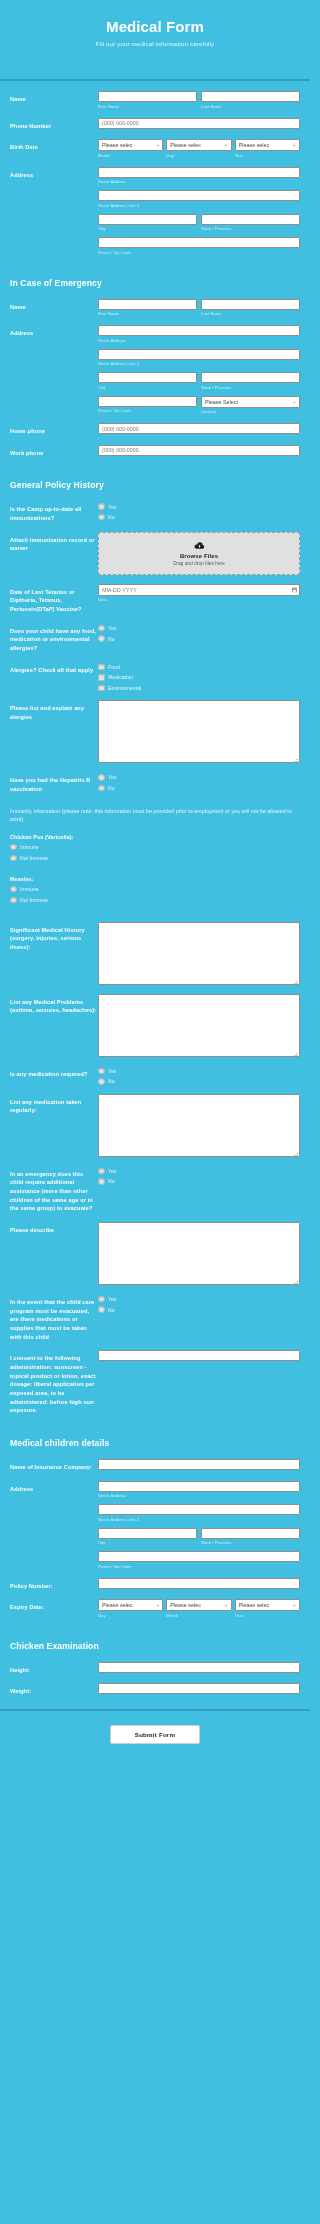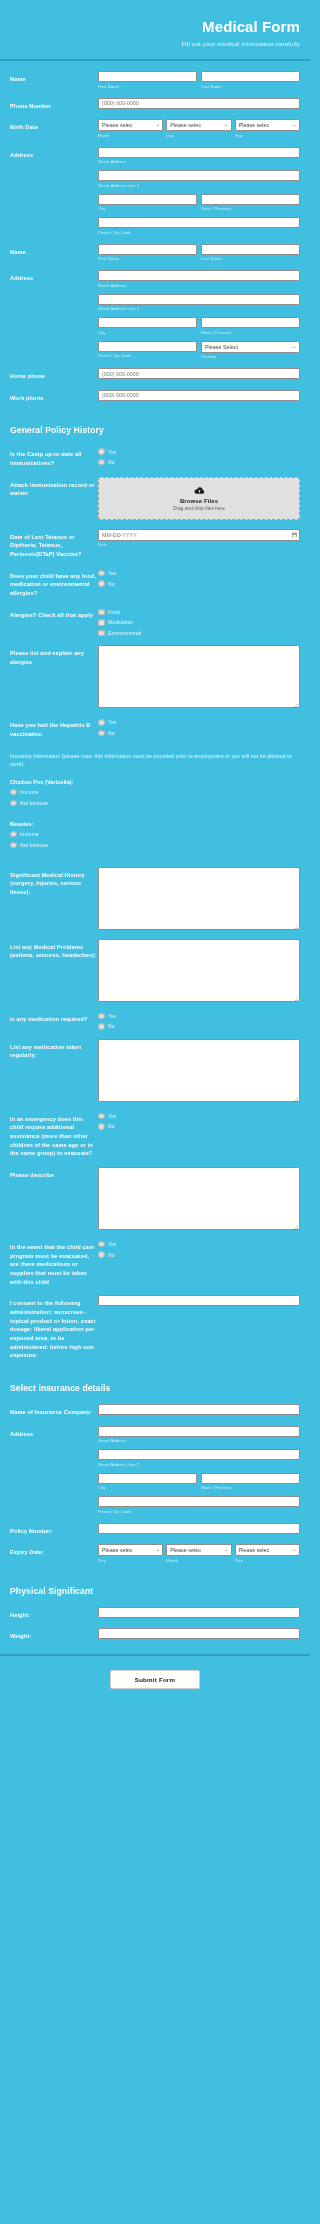--- a/index.html
+++ b/index.html
@@ -8,22 +8,22 @@
     width:310px;
     font-family:"Liberation Sans", sans-serif;
     background:#41bfe0;
     color:#ffffff;
     -webkit-font-smoothing:antialiased;
   }
   .page { width:310px; background:#41bfe0; position:relative; }
 
   
   .header {
-    padding:18px 10px 12px 10px;
-    text-align:right;
+    padding:18px 10px 32px 10px;
+    text-align:center;
     border-bottom:2px solid #2f9fbd;
   }
   .header h1 {
     margin:0 0 5px 0;
     font-size:15px;
     font-weight:bold;
     letter-spacing:.1px;
     color:#ffffff;
   }
   .header .sub {
@@ -328,20 +328,21 @@
             <input class="txt" type="text" style="">
             <span class="hint">State / Province</span>
           </div>
         </div>
         <div style="height:6px"></div>
         <input class="txt" type="text" style="">
         <span class="hint">Postal / Zip Code</span>
       </div>
     </div>
 
+    <div class="section-title">In Case of Emergency</div>
 
     <div class="row">
       <div class="lbl">Name</div>
       <div class="ctl">
         <div class="pair">
           <div>
             <input class="txt" type="text" style="">
             <span class="hint">First Name</span>
           </div>
           <div>
@@ -604,21 +605,21 @@
       </div>
     </div>
 
     <div class="row">
       <div class="lbl">I consent to the following administration: sunscreen - topical product or lotion, exact dosage: liberal application per exposed area, to be administered: before high sun exposure.</div>
       <div class="ctl">
         <input class="txt" type="text" style="">
       </div>
     </div>
 
-    <div class="section-title">Select insurance details</div>
+    <div class="section-title">Medical children details</div>
 
     <div class="row">
       <div class="lbl">Name of Insurance Company:</div>
       <div class="ctl">
         <input class="txt" type="text" style="">
       </div>
     </div>
 
     <div class="row">
       <div class="lbl">Address</div>
@@ -674,21 +675,21 @@
             <div class="sel">
               <span>Please selec</span>
               <span class="cv">⌄</span>
             </div>
             <span class="hint">Year</span>
           </div>
         </div>
       </div>
     </div>
 
-    <div class="section-title">Physical Significant</div>
+    <div class="section-title">Chicken Examination</div>
 
     <div class="row">
       <div class="lbl">Height:</div>
       <div class="ctl">
         <input class="txt" type="text" style="">
       </div>
     </div>
 
     <div class="row">
       <div class="lbl">Weight:</div>

